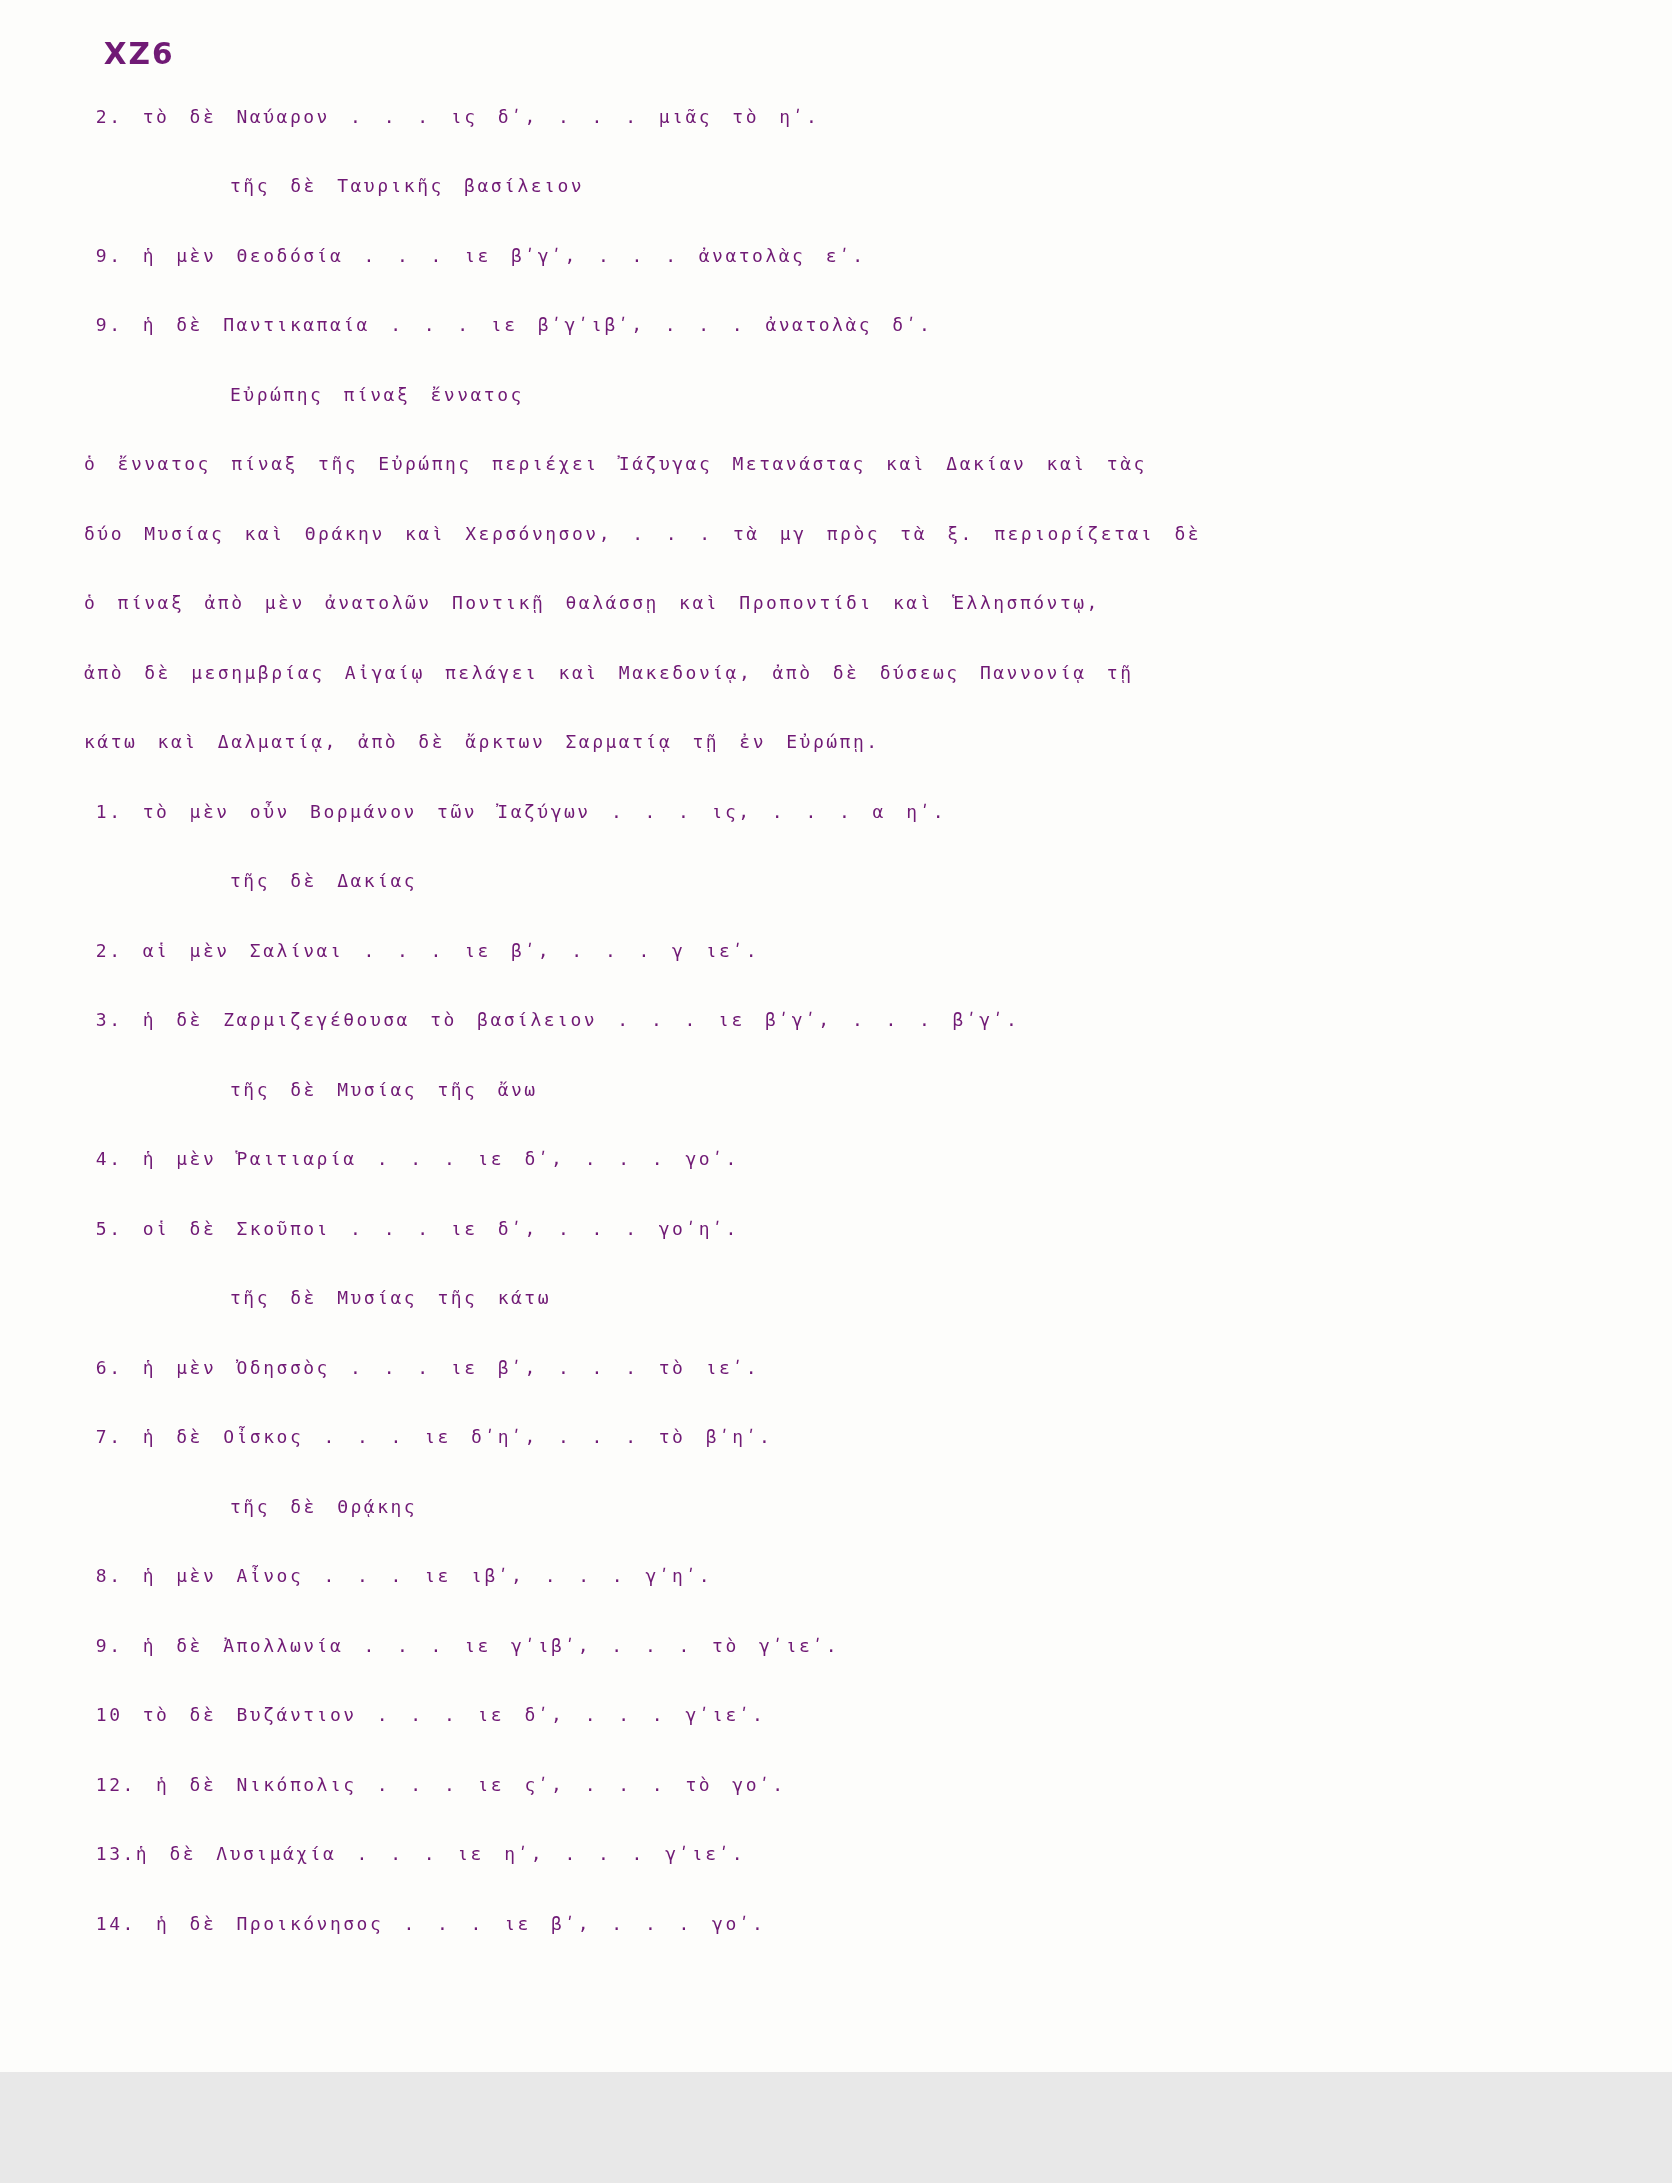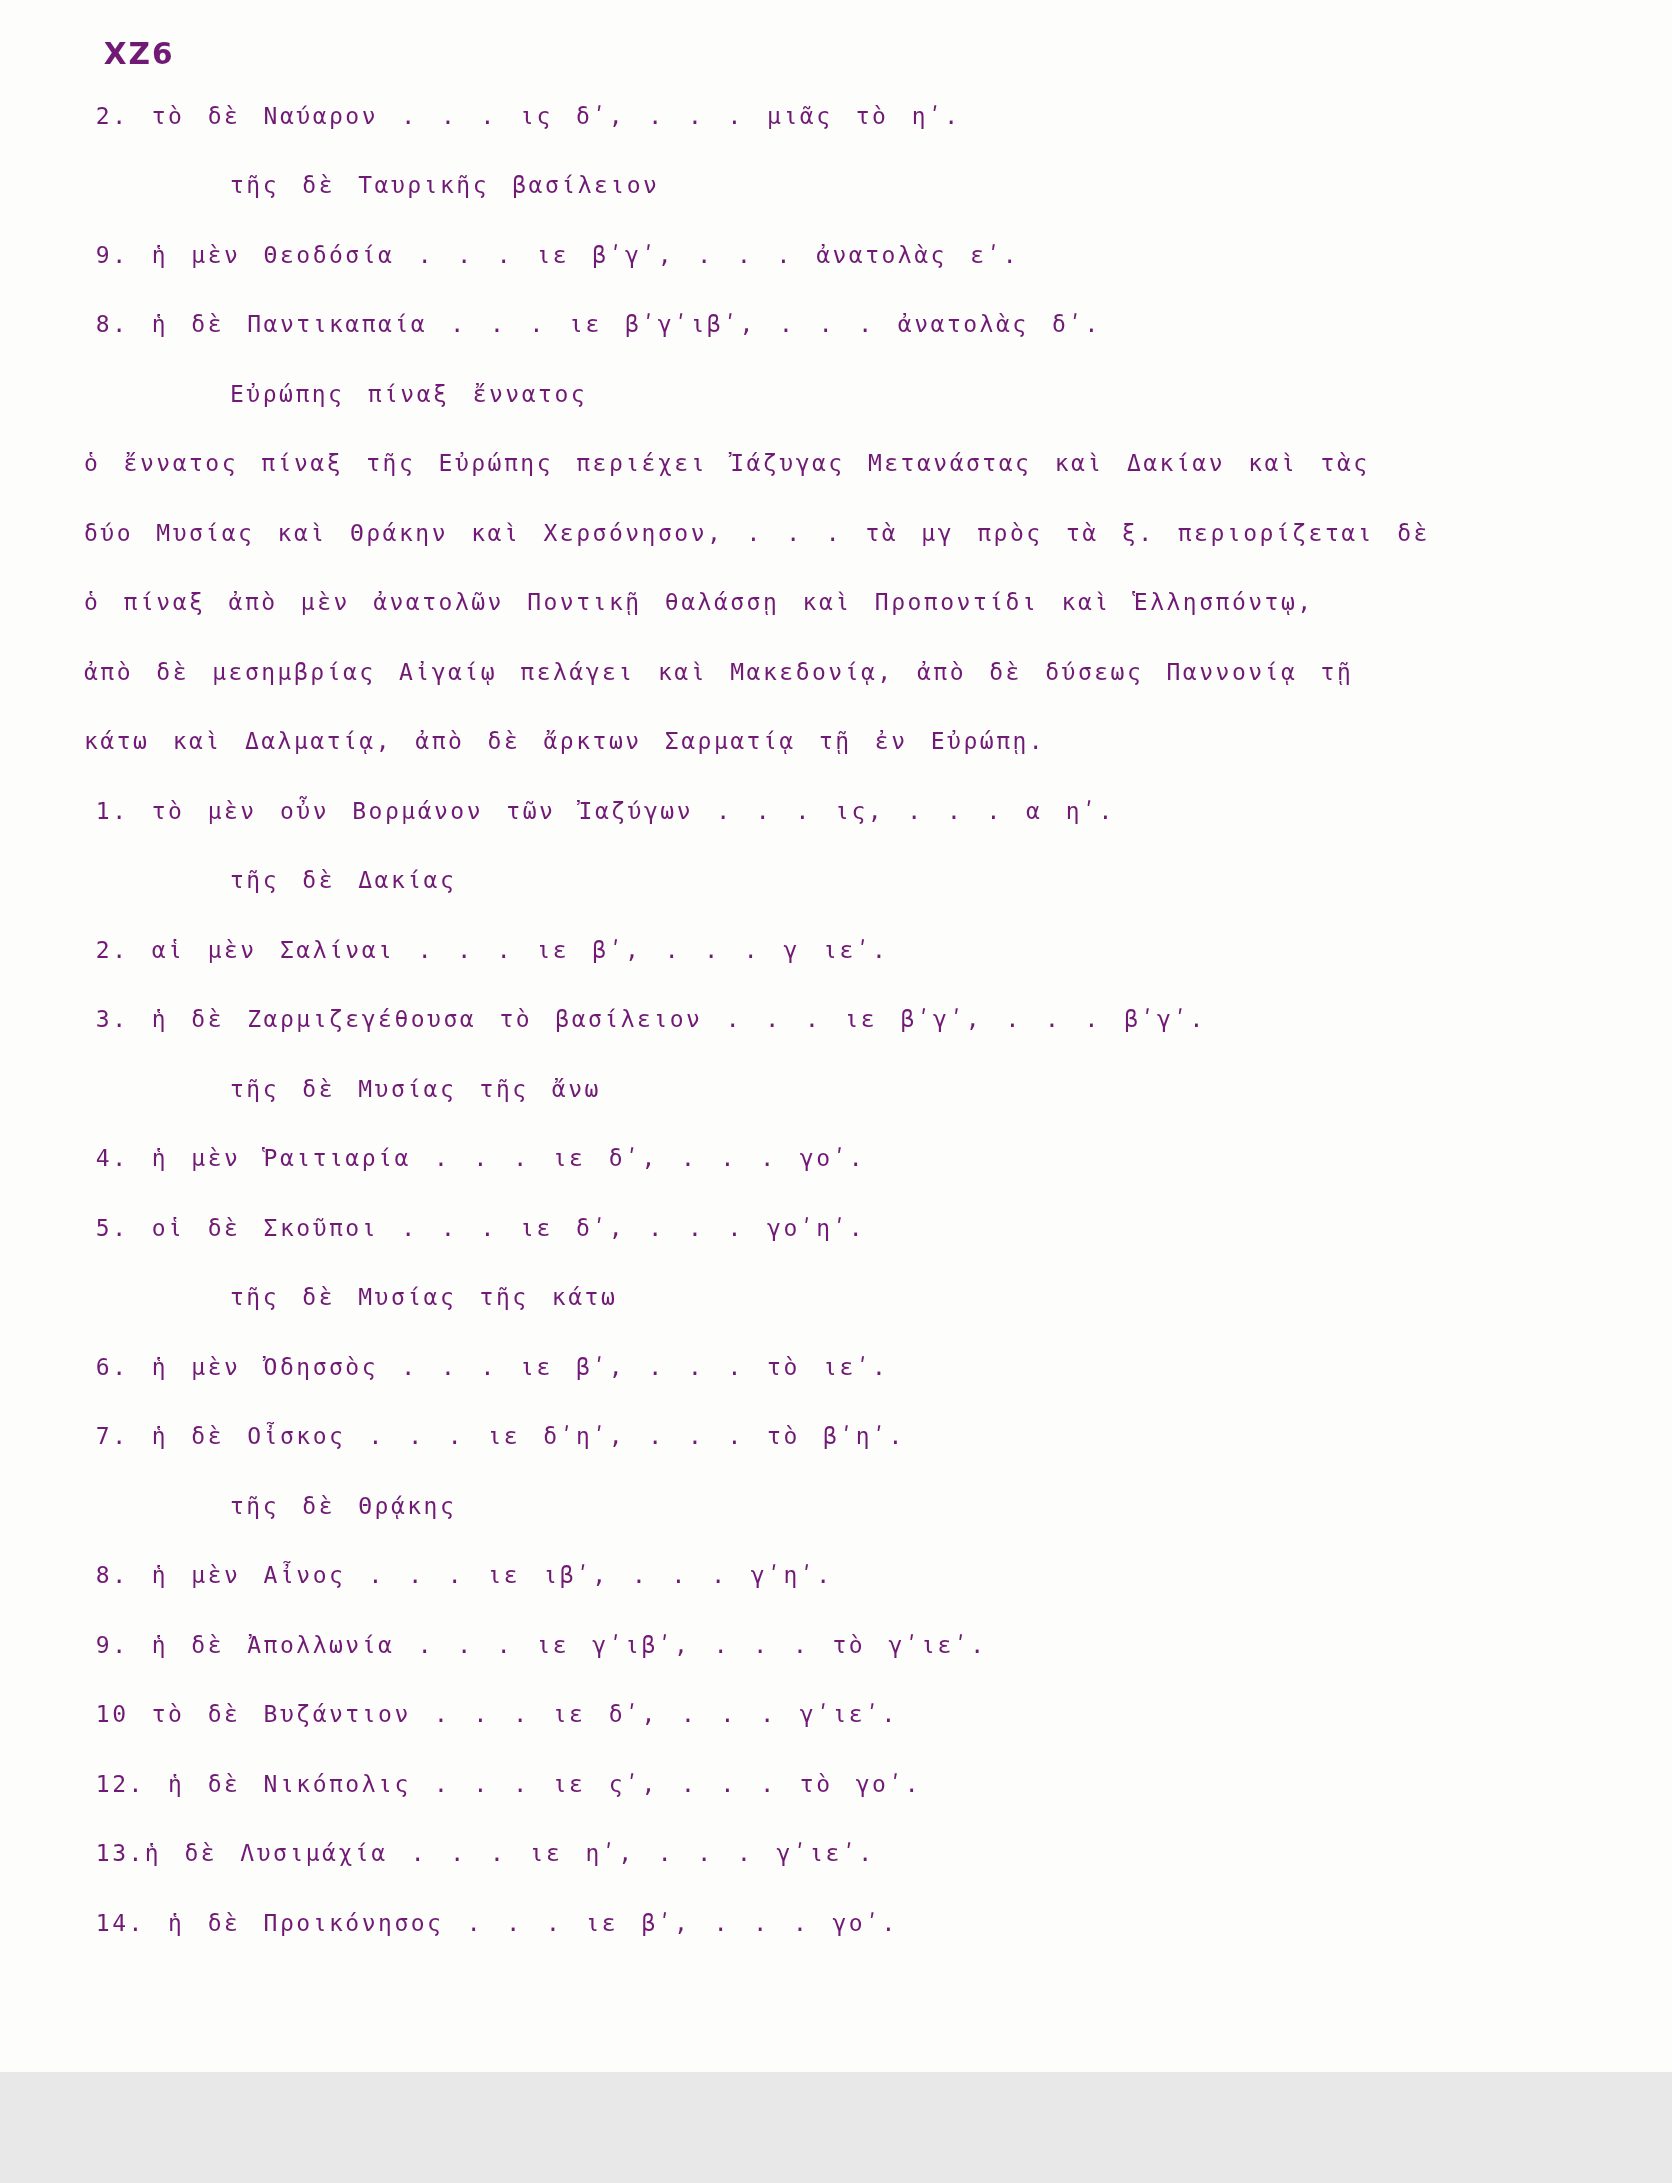--- a/index.html
+++ b/index.html
@@ -21,21 +21,21 @@
   }
   .page-label {
     font-size: 29.6px;
     font-weight: bold;
     letter-spacing: 2px;
     padding-left: 19.7px;
     margin-bottom: 25.6px;
     font-family: "DejaVu Sans", "Liberation Sans", sans-serif;
   }
   .doc-body {
-    font-size: 23px;
+    font-size: 18px;
     letter-spacing: 2.5px;
     word-spacing: 6.9px;
     margin-top: 6px;
   }
   .line {
     line-height: 39px;
     margin-bottom: 30.5px;
     white-space: nowrap;
   }
   .line.item {
@@ -50,21 +50,21 @@
 </style>
 </head>
 <body>
 
 <main class="page">
   <div class="page-label">XZ6</div>
   <section class="doc-body" id="doc-body">
       <div class="line item">2. τὸ δὲ Ναύαρον . . . ις δʹ, . . . μιᾶς τὸ ηʹ.</div>
       <div class="line heading">τῆς δὲ Ταυρικῆς βασίλειον</div>
       <div class="line item">9. ἡ μὲν Θεοδόσία . . . ιε βʹγʹ, . . . ἀνατολὰς εʹ.</div>
-      <div class="line item">8. ἡ δὲ Παντικαπαία . . . ιε βʹγʹιβʹ, . . . ἀνατολὰς δʹ.</div>
+      <div class="line item">9. ἡ δὲ Παντικαπαία . . . ιε βʹγʹιβʹ, . . . ἀνατολὰς δʹ.</div>
       <div class="line heading">Εὐρώπης πίναξ ἔννατος</div>
       <div class="line para">ὁ ἔννατος πίναξ τῆς Εὐρώπης περιέχει Ἰάζυγας Μετανάστας καὶ Δακίαν καὶ τὰς</div>
       <div class="line para">δύο Μυσίας καὶ Θράκην καὶ Χερσόνησον, . . . τὰ μγ πρὸς τὰ ξ.  περιορίζεται δὲ</div>
       <div class="line para">ὁ πίναξ ἀπὸ μὲν ἀνατολῶν Ποντικῇ θαλάσσῃ καὶ Προποντίδι καὶ Ἑλλησπόντῳ,</div>
       <div class="line para">ἀπὸ δὲ μεσημβρίας Αἰγαίῳ πελάγει καὶ Μακεδονίᾳ, ἀπὸ δὲ δύσεως Παννονίᾳ τῇ</div>
       <div class="line para">κάτω καὶ Δαλματίᾳ, ἀπὸ δὲ ἄρκτων Σαρματίᾳ τῇ ἐν Εὐρώπῃ.</div>
       <div class="line item">1. τὸ μὲν οὖν Βορμάνον τῶν Ἰαζύγων . . . ις, . . . α ηʹ.</div>
       <div class="line heading">τῆς δὲ Δακίας</div>
       <div class="line item">2. αἱ μὲν Σαλίναι . . . ιε βʹ, . . . γ ιεʹ.</div>
       <div class="line item">3. ἡ δὲ Ζαρμιζεγέθουσα τὸ βασίλειον . . . ιε βʹγʹ, . . . βʹγʹ.</div>

